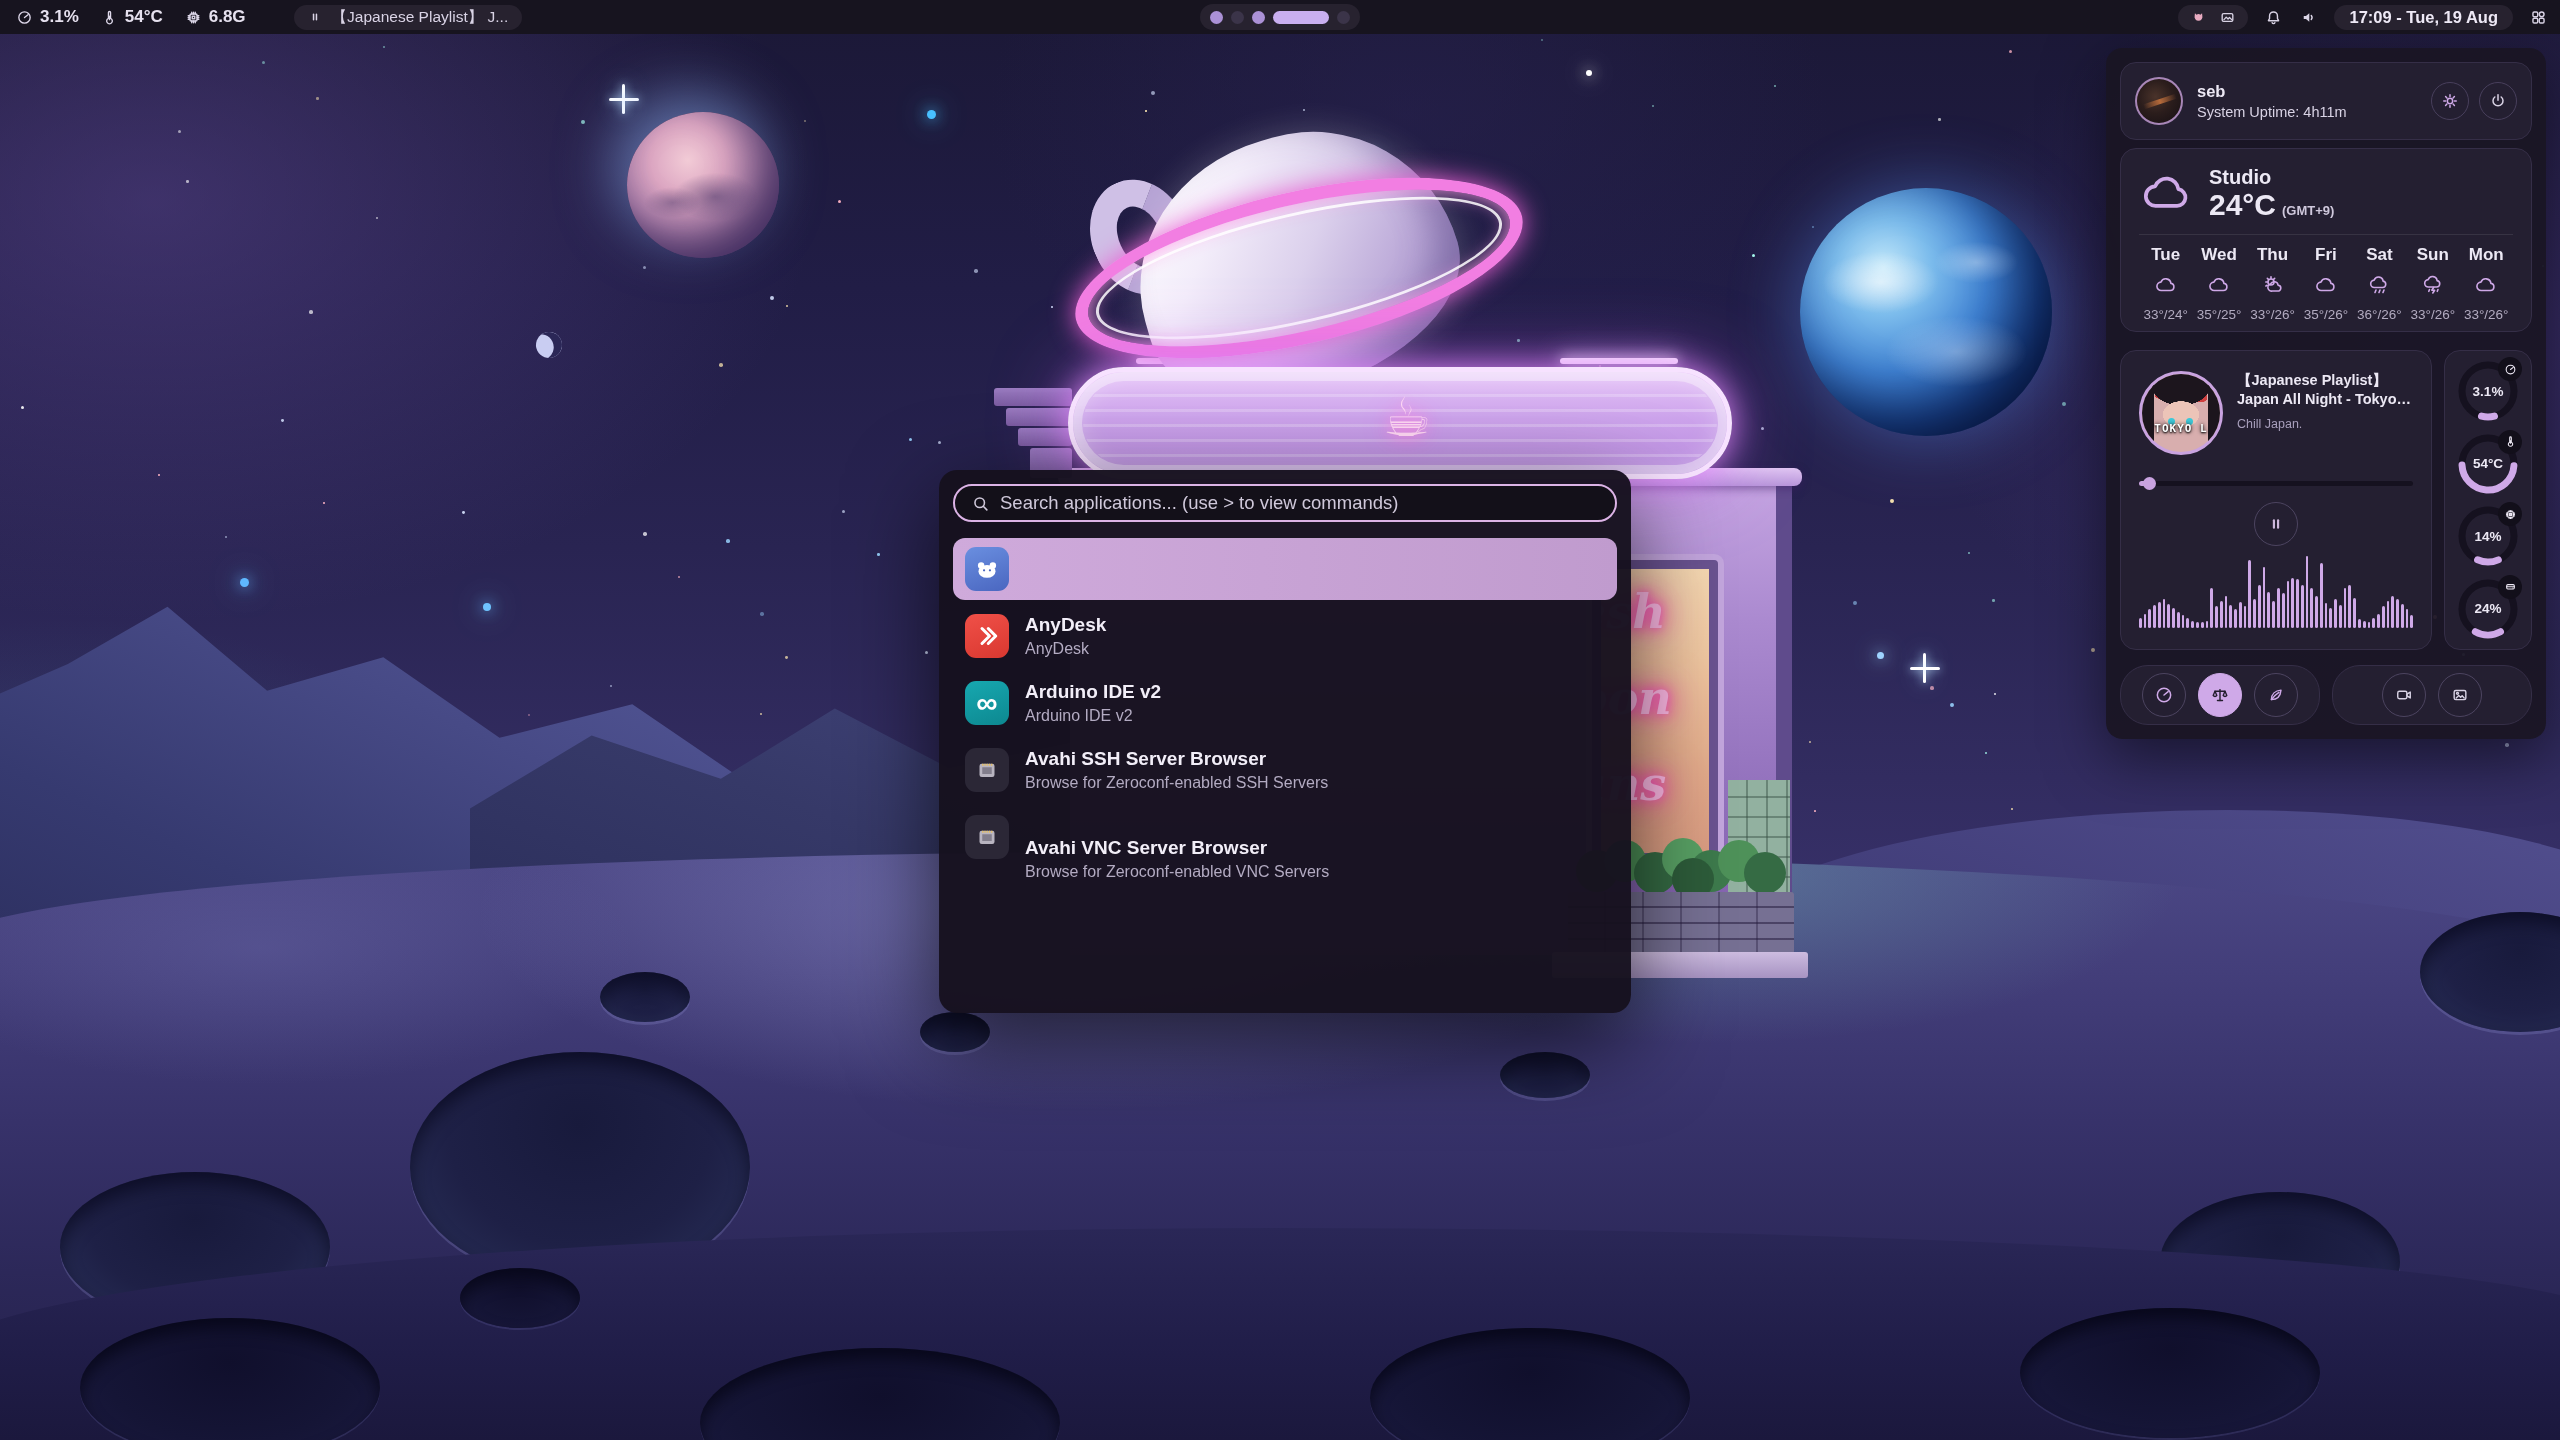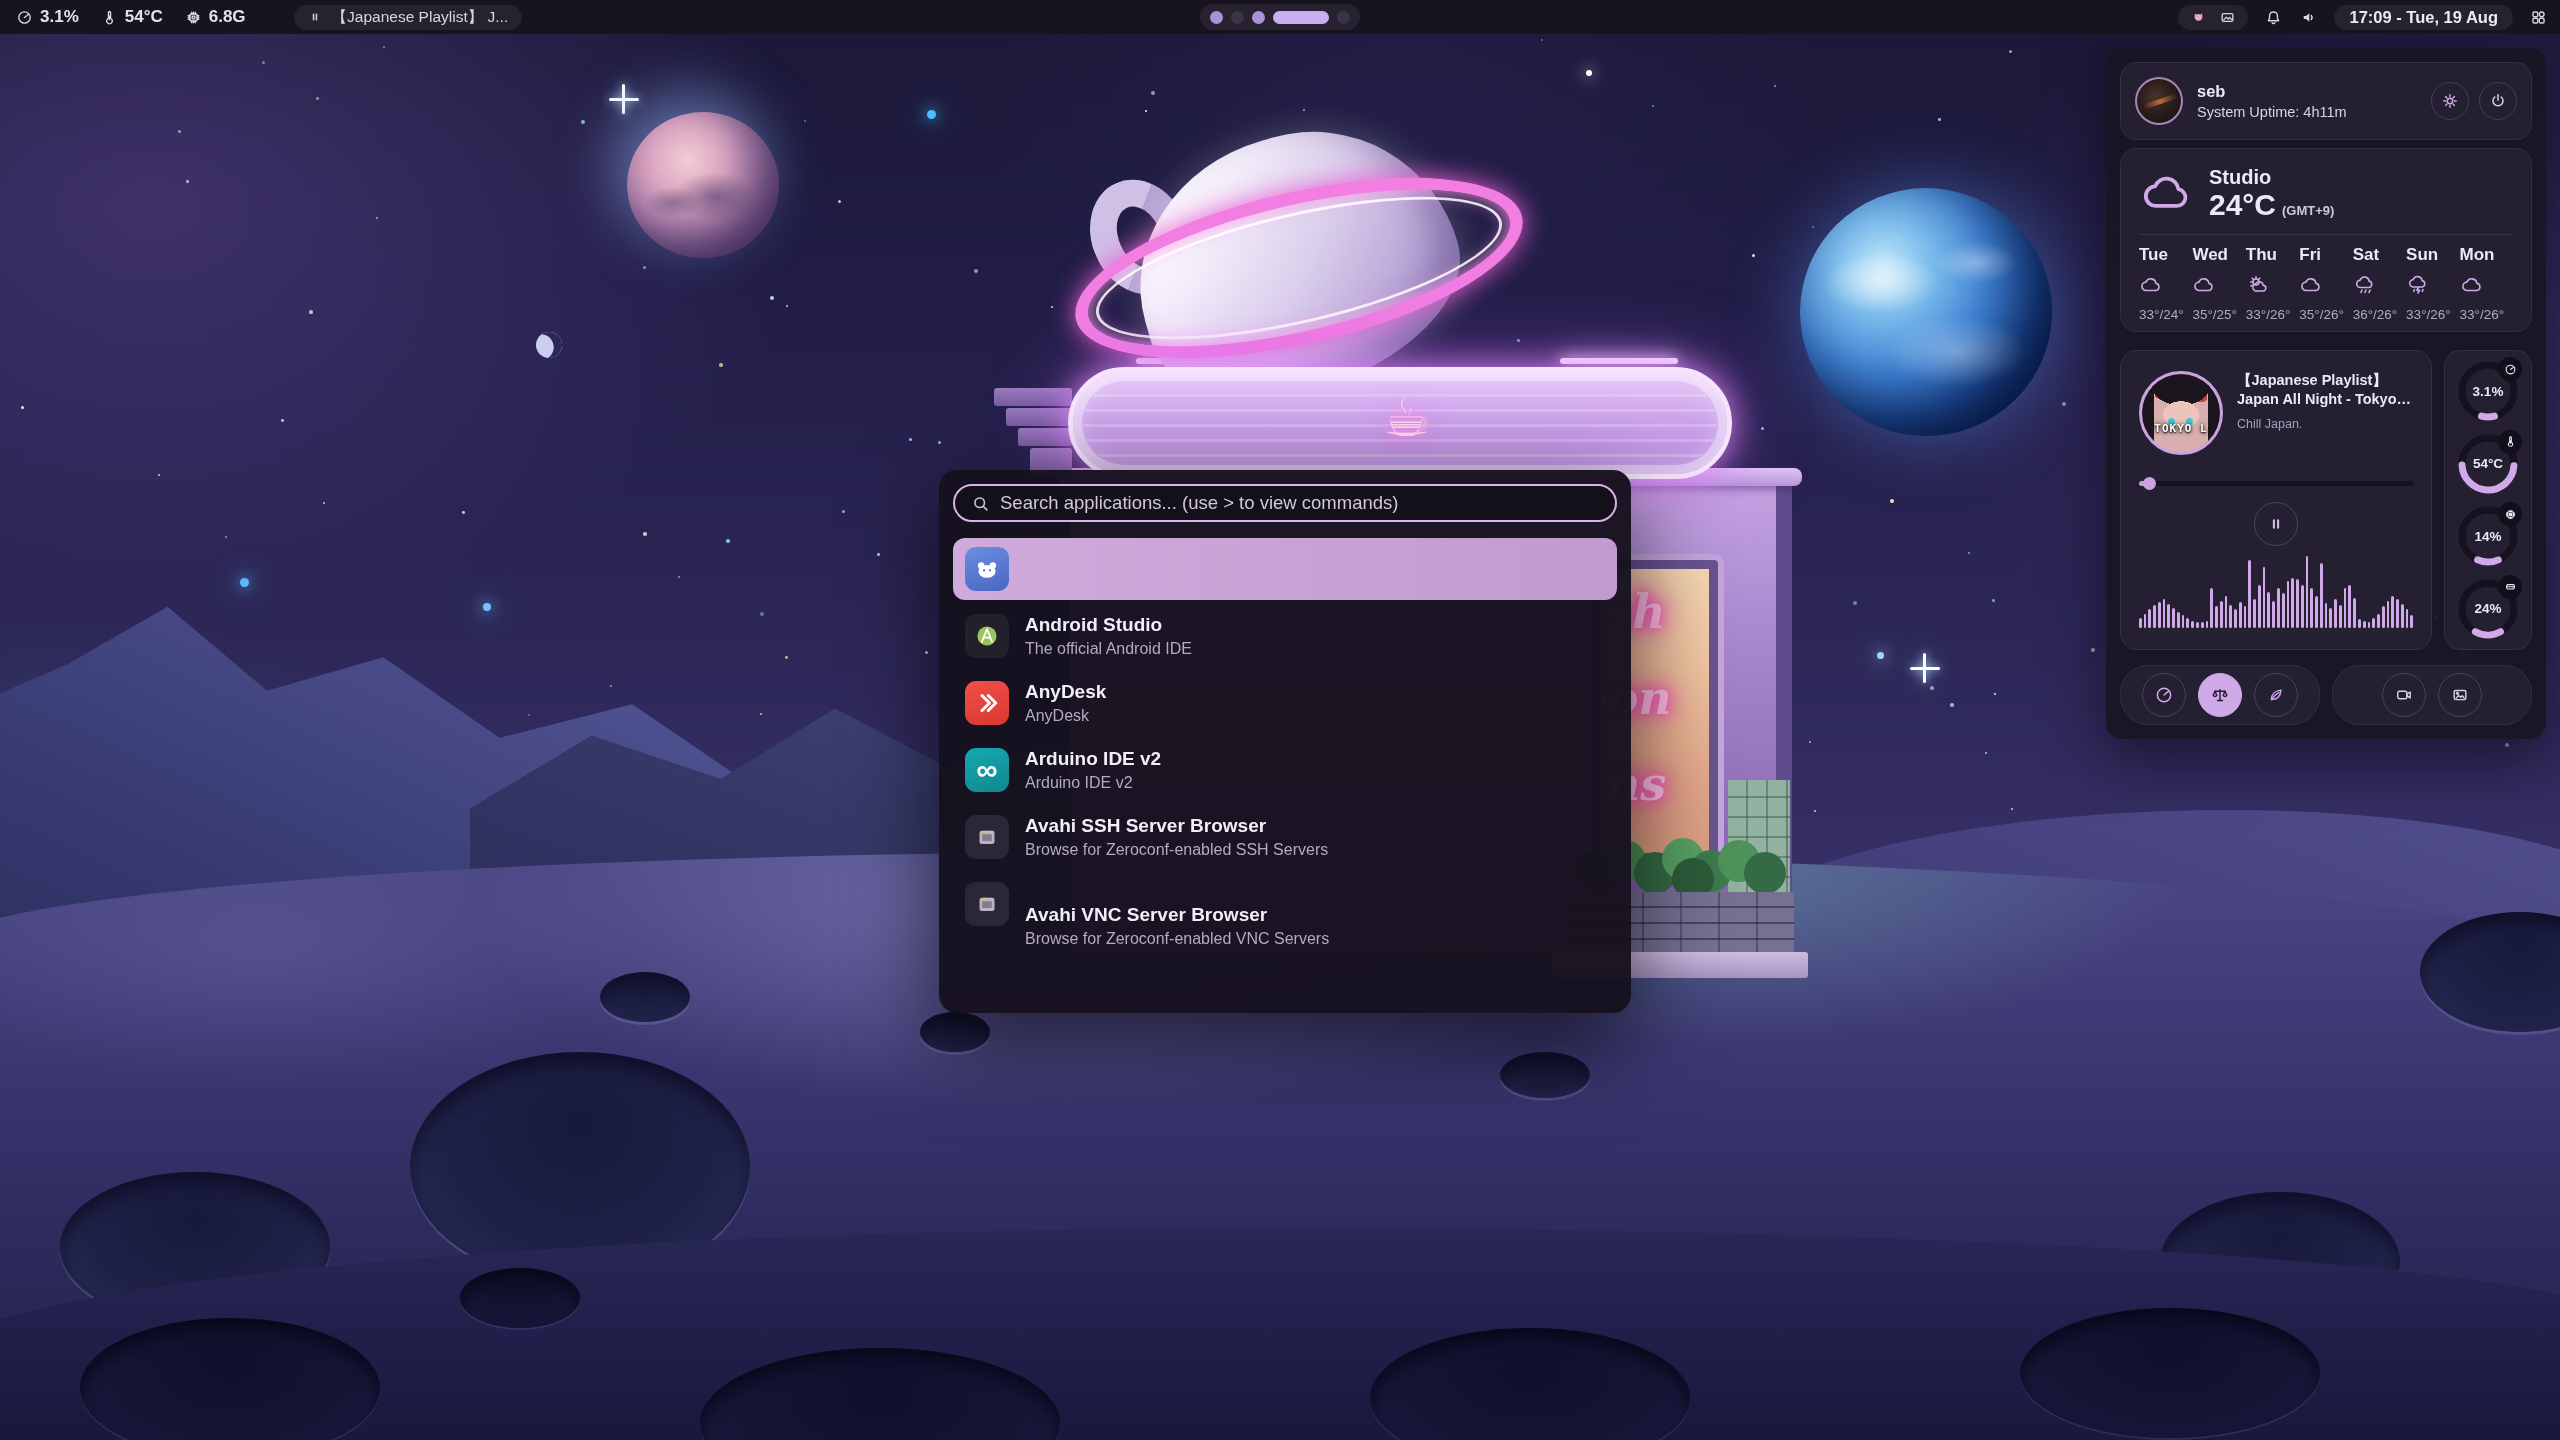--- a/index.html
+++ b/index.html
@@ -190,21 +190,21 @@
     display:flex; align-items:center; justify-content:center; color:#cfa9e8; background:transparent; }
   .hdr-actions { margin-left:auto; display:flex; gap:10px; }
 
   .weather-card { left:14px; top:100px; width:412px; height:184px; padding:16px 18px; }
   .w-top { display:flex; align-items:center; gap:14px; }
   .w-city { font-size:20px; font-weight:bold; }
   .w-temp { font-size:30px; font-weight:bold; line-height:1.05; }
   .w-tz { font-size:13px; font-weight:bold; color:#cfc8dc; margin-left:6px; }
   .w-div { height:1px; background:rgba(255,255,255,.09); margin:13px 0 10px 0; }
   .w-row { display:flex; justify-content:space-between; }
-  .w-day { width:54px; text-align:left; }
+  .w-day { width:54px; text-align:center; }
   .w-day .d { font-size:17px; font-weight:bold; }
   .w-day .i { margin:8px 0 6px 0; color:#cfa9e8; }
   .w-day .t { font-size:13.5px; color:#b2abc0; white-space:nowrap; }
 
   .music-card { left:14px; top:302px; width:312px; height:300px; padding:20px 18px; }
   .album { width:84px; height:84px; border-radius:50%; border:3px solid #c9a3e0;
     background:#d8aeae; position:relative; overflow:hidden; flex:0 0 84px; }
   .album::before { content:""; position:absolute; inset:0;
     background:
       radial-gradient(30px 22px at 50% 52%, #ecc4b8 0 60%, transparent 61%),
@@ -664,32 +664,20 @@
                 <circle cx="7.6" cy="9.4" r="2.4"></circle>
                 <circle cx="16.4" cy="9.4" r="2.4"></circle>
                 <ellipse cx="12" cy="13.8" rx="6.4" ry="4.8"></ellipse>
               </g>
               <circle cx="9.8" cy="13" r=".85" fill="#4a66c0"></circle>
               <circle cx="14.2" cy="13" r=".85" fill="#4a66c0"></circle>
             </svg>
           </div>
         </div>
         <div class="app-item">
-          <div class="app-icon ic-android">
-            <svg width="32" height="32" viewBox="0 0 24 24">
-              <circle cx="12" cy="12" r="7.2" fill="#9ac45c"></circle>
-              <path d="M12 6.8l3.8 9.6M12 6.8l-3.8 9.6M9.4 13.2h5.2" stroke="#fff" stroke-width="1.3" fill="none" stroke-linecap="round"></path>
-            </svg>
-          </div>
-          <div style="min-width: 0px;">
-            <div class="app-title">Android Studio</div>
-            <div class="app-sub">The official Android IDE</div>
-          </div>
-        </div>
-        <div class="app-item">
           <div class="app-icon ic-anydesk">
             <svg width="30" height="30" viewBox="0 0 24 24" fill="none" stroke="#fff" stroke-width="2.4" stroke-linecap="round" stroke-linejoin="round">
               <path d="M8 6l6 6-6 6"></path>
               <path d="M13 6l6 6-6 6"></path>
             </svg>
           </div>
           <div style="min-width: 0px;">
             <div class="app-title">AnyDesk</div>
             <div class="app-sub">AnyDesk</div>
           </div>

